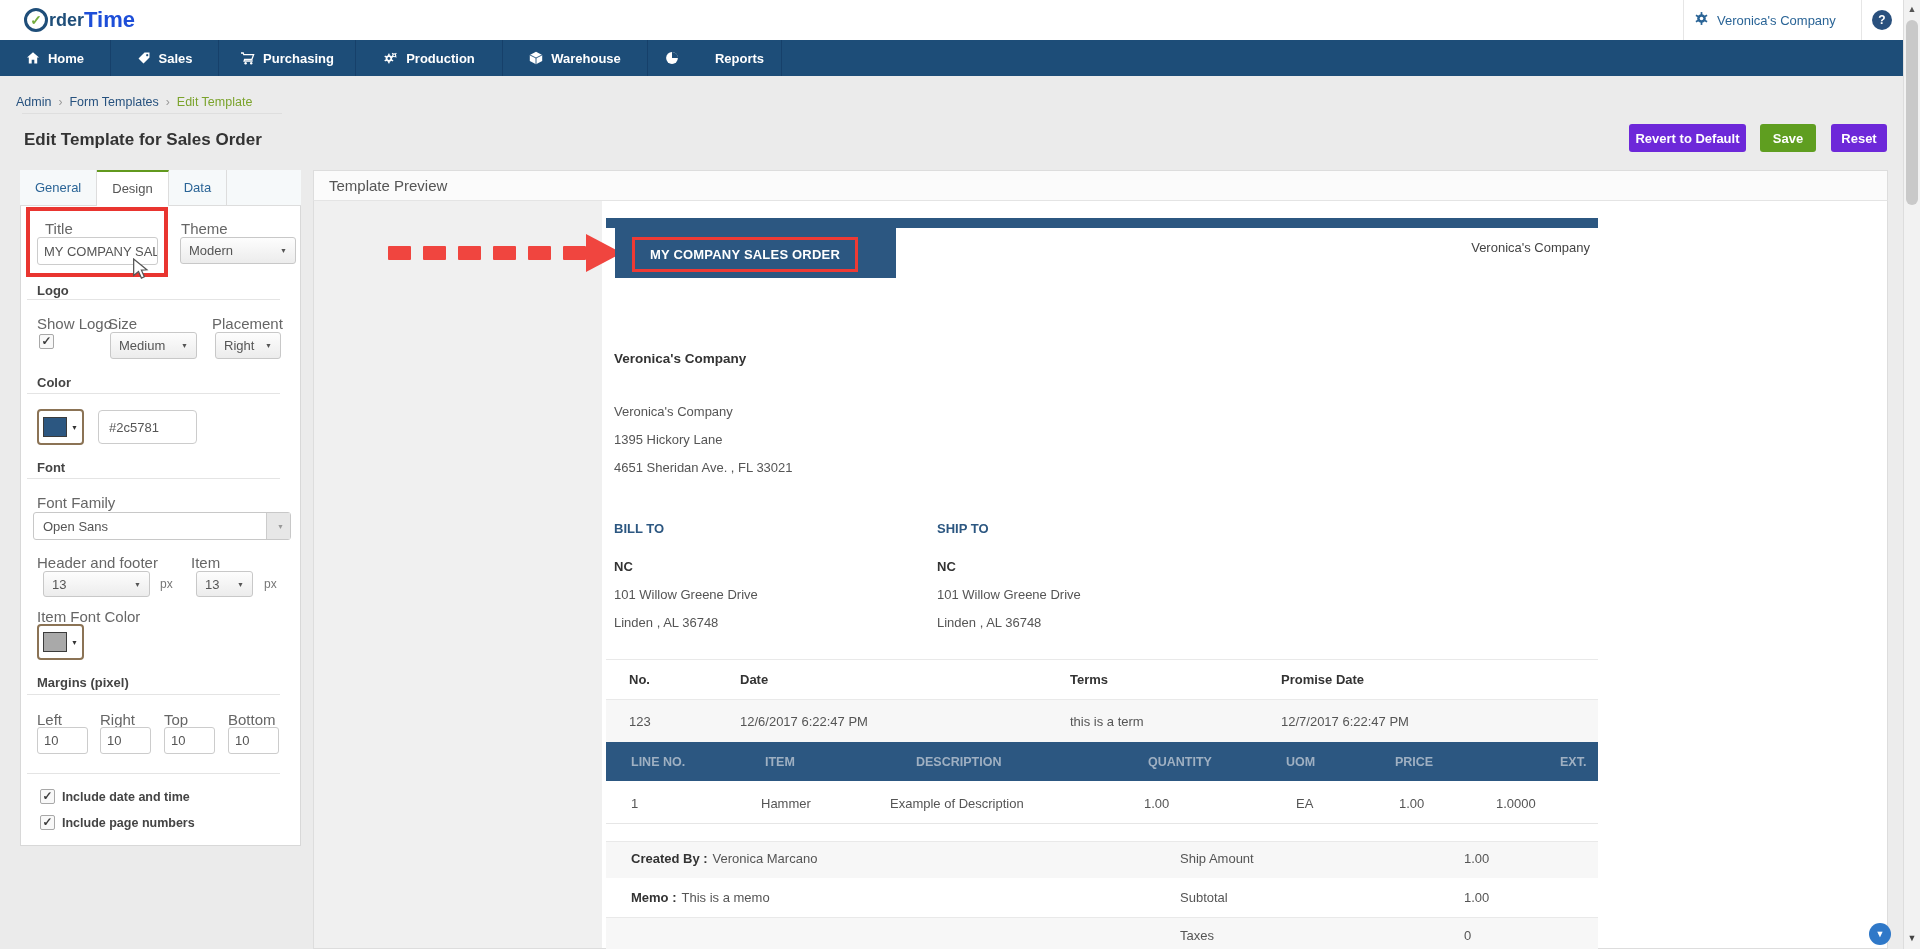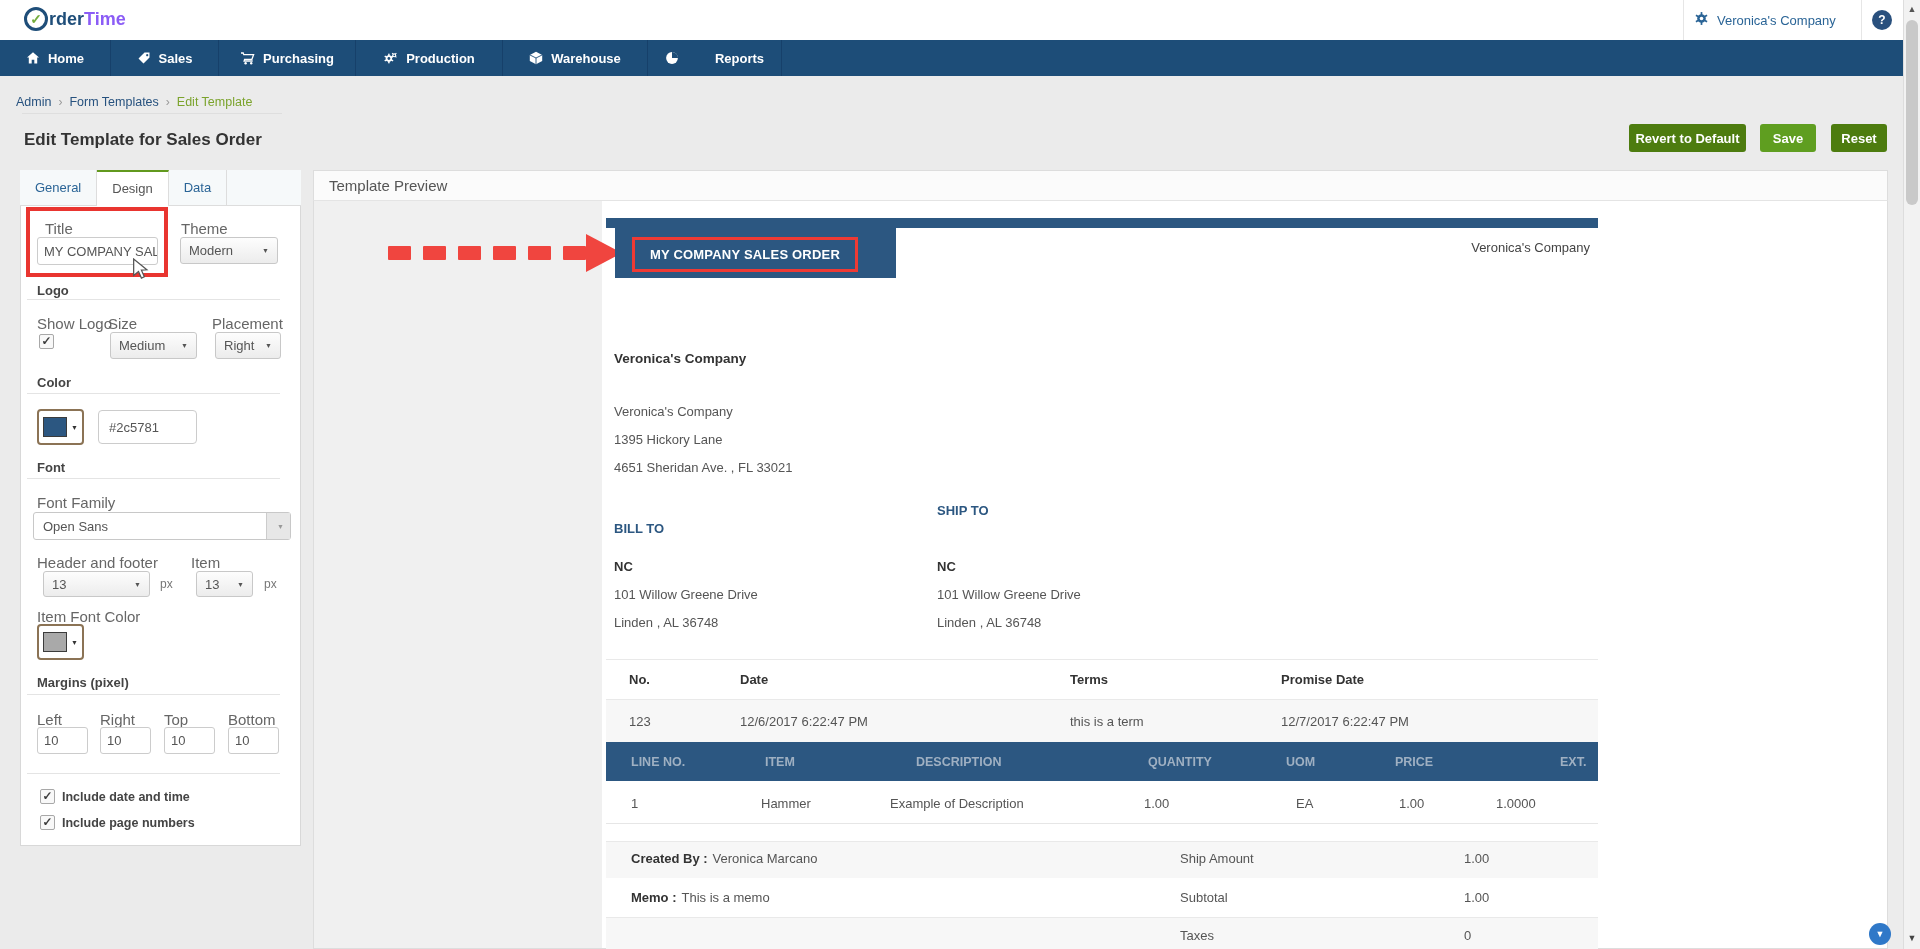--- a/index.html
+++ b/index.html
@@ -5,39 +5,39 @@
   * { margin:0; padding:0; box-sizing:border-box; }
   html,body { width:1920px; height:949px; }
   body { position:relative; font-family:"Liberation Sans",sans-serif; background:#ebebeb; overflow:hidden; }
   .abs { position:absolute; }
 
   
   .topbar { left:0; top:0; width:1920px; height:40px; background:#fff; }
   .logo { left:24px; top:7px; display:flex; align-items:center; }
   .logo-o { width:24px; height:24px; border:3px solid #1f4e79; border-radius:50%; color:#74ac3d; font-size:14px; font-weight:bold; display:flex; align-items:center; justify-content:center; }
   .logo-blue { color:#1f4e79; font-size:18px; font-weight:bold; margin-left:1px; }
-  .logo-green { color:#8b5cf6; font-size:18px; font-weight:bold; }
+  .logo-green { color:#1d4ed8; font-size:22px; font-weight:bold; }
   .top-sep { top:0; width:1px; height:40px; background:#e6e6e6; }
   .company-menu { left:1694px; top:0; height:40px; display:flex; align-items:center; gap:8px; color:#2a6496; font-size:13px; }
   .help-btn { left:1872px; top:10px; width:20px; height:20px; border-radius:50%; background:#29507d; color:#fff; font-size:12px; font-weight:bold; display:flex; align-items:center; justify-content:center; }
 
   
   .nav { left:0; top:40px; width:1920px; height:36px; background:#1d4d78; display:flex; }
   .nav-item { height:36px; display:flex; align-items:center; justify-content:center; gap:8px; color:#fff; font-size:13px; font-weight:bold; border-right:1px solid #16406a; }
   .nav-item svg { display:block; }
 
   
   .crumb { left:16px; top:95px; font-size:12.5px; display:flex; gap:7px; align-items:center; }
   .crumb a { color:#26517e; text-decoration:none; }
   .crumb .sep { color:#9a9a9a; font-size:12px; }
   .crumb .active { color:#7ba32c; }
   .crumb-hr { left:22px; top:113px; width:260px; height:1px; background:#dedede; }
   .page-title { left:24px; top:130px; font-size:17px; font-weight:bold; color:#333; }
   .btn { top:124px; height:28px; border-radius:3px; color:#fff; font-size:13px; font-weight:bold; display:flex; align-items:center; justify-content:center; border:none; }
-  .btn-dark { background:#4d7c0f; }
+  .btn-dark { background:#6d28d9; }
   .btn-green { background:#5f9e20; }
 
   
   .panel { left:20px; top:170px; width:281px; height:676px; background:#fff; border:1px solid #d8d8d8; }
   .tabstrip { left:20px; top:170px; width:281px; height:36px; display:flex; }
   .tab { padding:0 15px; line-height:35px; font-size:13px; color:#2a6496; background:#f6f9fa; border-right:1px solid #ddd; border-bottom:1px solid #ddd; }
   .tab.active { background:#fff; color:#555; border-top:2px solid #62991e; border-bottom:none; line-height:33px; }
   .tab-fill { flex:1; background:#f6f9fa; border-bottom:1px solid #ddd; }
   .lbl { font-size:15px; color:#666; }
   .heading { font-size:13px; font-weight:bold; color:#444; }
@@ -184,21 +184,21 @@
   <div class="tab">General</div>
   <div class="tab active">Design</div>
   <div class="tab">Data</div>
   <div class="tab-fill"></div>
 </div>
 
 <div class="abs red-annot" style="left:26px;top:207px;width:142px;height:70px;"></div>
 <div class="abs lbl" style="left:45px;top:220px;">Title</div>
 <div class="abs inp" style="left:37px;top:237px;width:121px;height:28px;">MY COMPANY SALES ORDER</div>
 <div class="abs lbl" style="left:181px;top:220px;">Theme</div>
-<div class="abs sel" style="left:180px;top:237px;width:98px;height:27px;">
+<div class="abs sel" style="left:180px;top:237px;width:116px;height:27px;">
   <span>Modern</span>
     <span class="caret">▼</span>
 </div>
 <div class="abs cursor" style="left:130px;top:258px;">
   <svg width="22" height="22" viewBox="0 0 16 21">
       <polygon points="1,1 1,16.6 5.6,12.8 8.4,19.2 11.2,17.9 8.4,11.6 13.6,11.3" fill="#fff" stroke="#555" stroke-width="1.2"></polygon>
     </svg>
 </div>
 
 <div class="abs heading" style="left:37px;top:283px;">Logo</div>
@@ -283,21 +283,21 @@
 <div class="abs accent-bg" style="left:615px;top:228px;width:281px;height:50px;"></div>
 <div class="abs banner-red">MY COMPANY SALES ORDER</div>
 <div class="abs doc-txt" style="top:240px;right:330px;color:#444;">Veronica's Company</div>
 
 <div class="abs doc-bold" style="left:614px;top:351px;font-size:13.5px;">Veronica's Company</div>
 <div class="abs doc-txt" style="left:614px;top:404px;">Veronica's Company</div>
 <div class="abs doc-txt" style="left:614px;top:432px;">1395 Hickory Lane</div>
 <div class="abs doc-txt" style="left:614px;top:460px;">4651 Sheridan Ave. , FL 33021</div>
 
 <div class="abs doc-accent" style="left:614px;top:521px;">BILL TO</div>
-<div class="abs doc-accent" style="left:937px;top:503px;">SHIP TO</div>
+<div class="abs doc-accent" style="left:937px;top:521px;">SHIP TO</div>
 <div class="abs doc-bold" style="left:614px;top:559px;">NC</div>
 <div class="abs doc-bold" style="left:937px;top:559px;">NC</div>
 <div class="abs doc-txt" style="left:614px;top:587px;">101 Willow Greene Drive</div>
 <div class="abs doc-txt" style="left:937px;top:587px;">101 Willow Greene Drive</div>
 <div class="abs doc-txt" style="left:614px;top:615px;">Linden , AL 36748</div>
 <div class="abs doc-txt" style="left:937px;top:615px;">Linden , AL 36748</div>
 
 <div class="abs" style="left:606px;top:659px;width:992px;height:41px;background:#fff;border-top:1px solid #e9e9e9;border-bottom:1px solid #e9e9e9;"></div>
 <div class="abs doc-bold" style="left:629px;top:672px;">No.</div>
 <div class="abs doc-bold" style="left:740px;top:672px;">Date</div>

